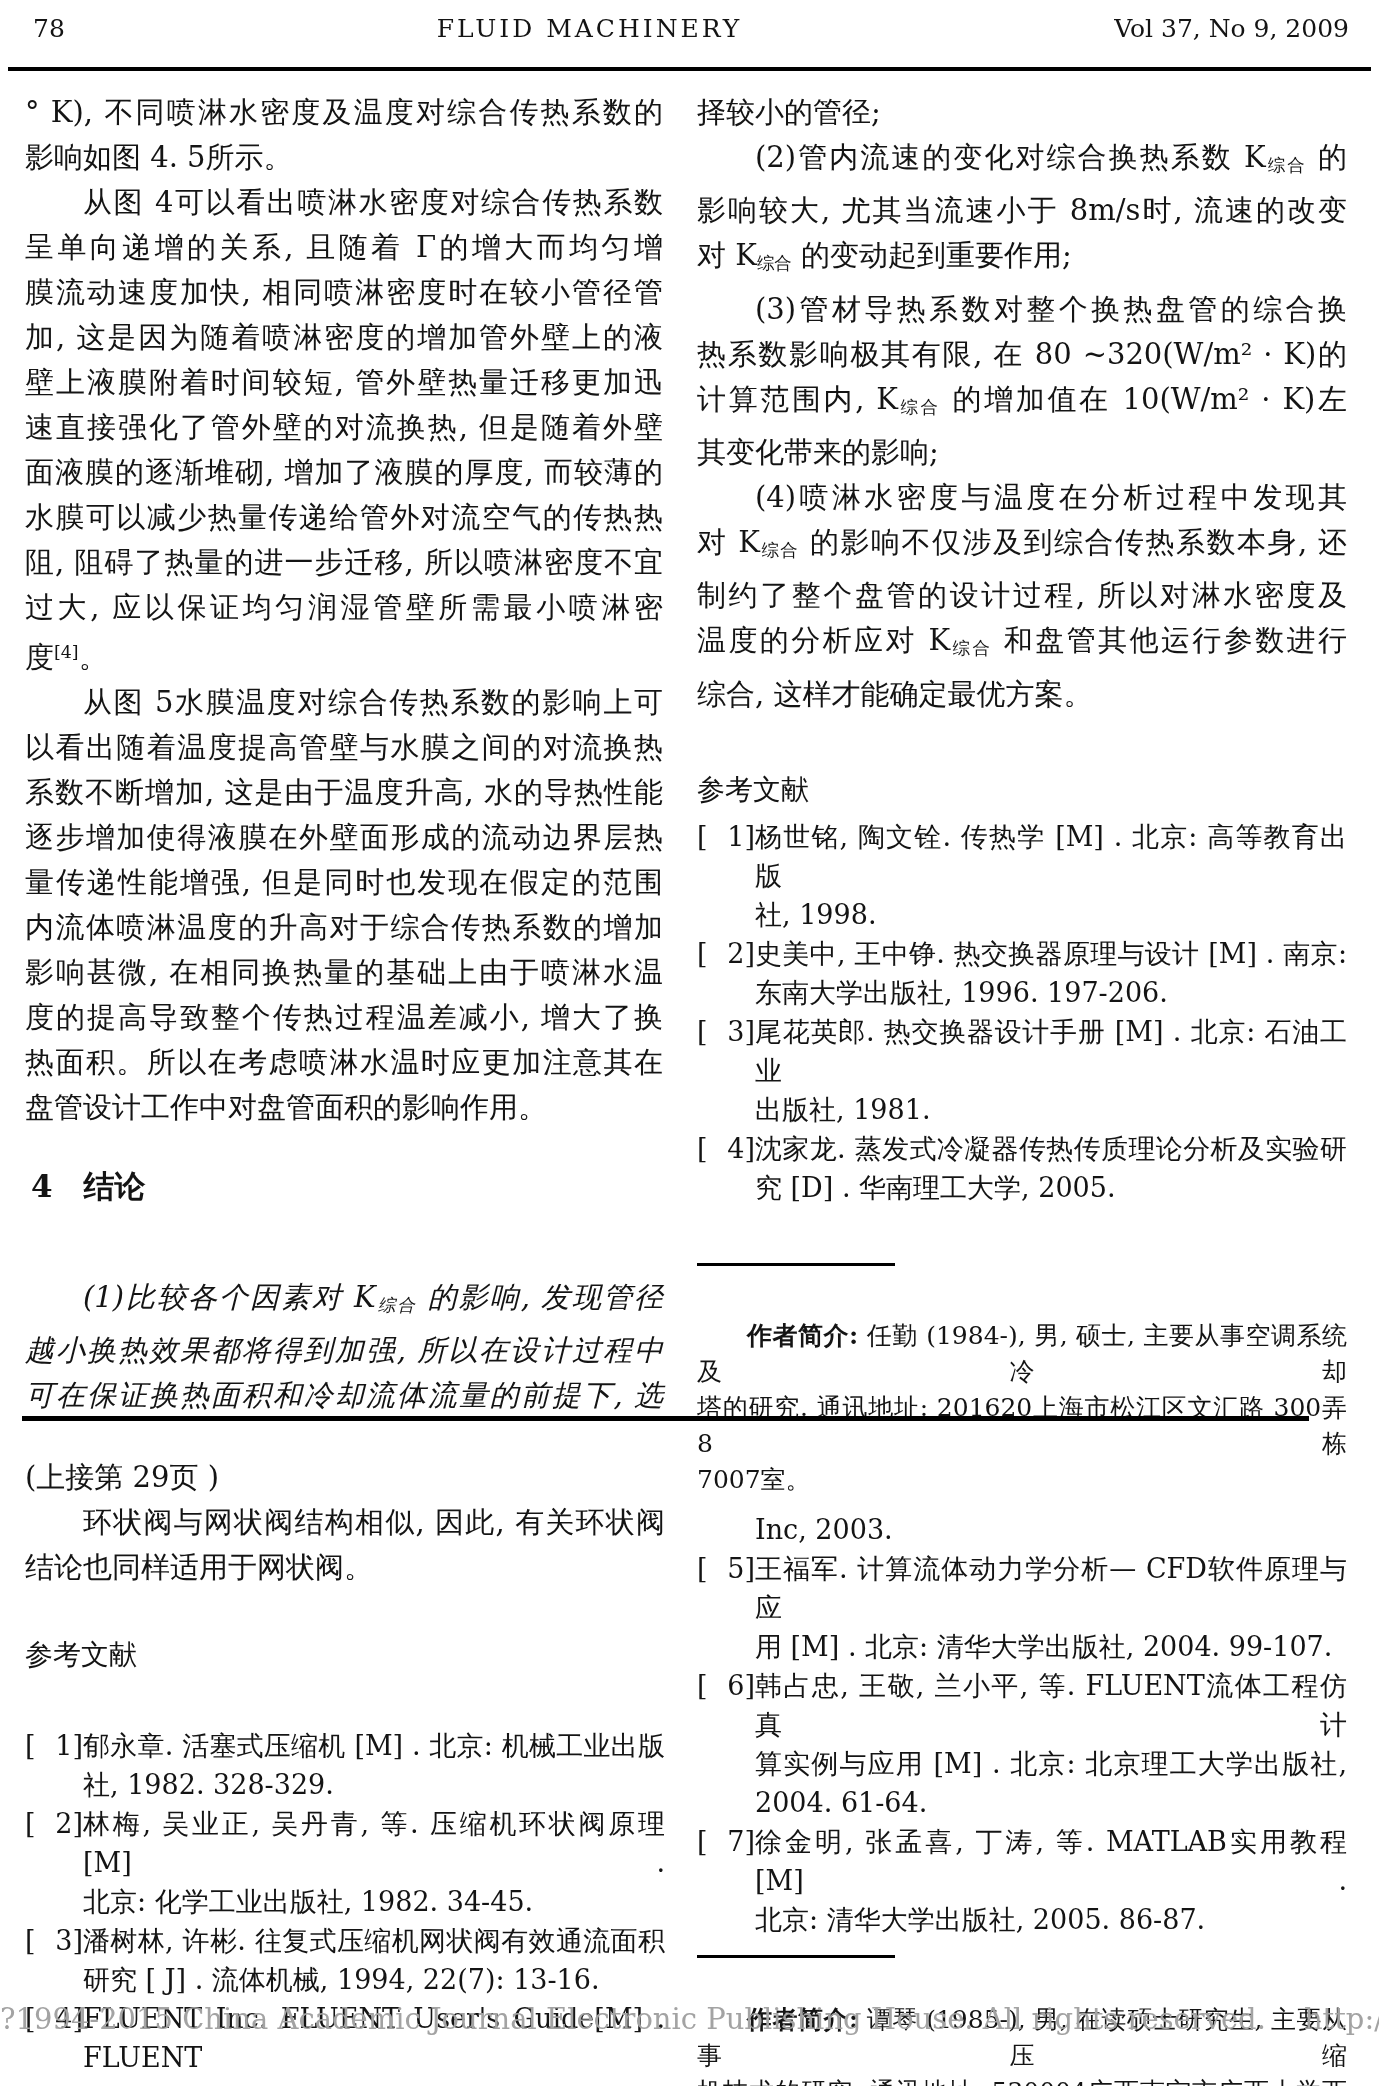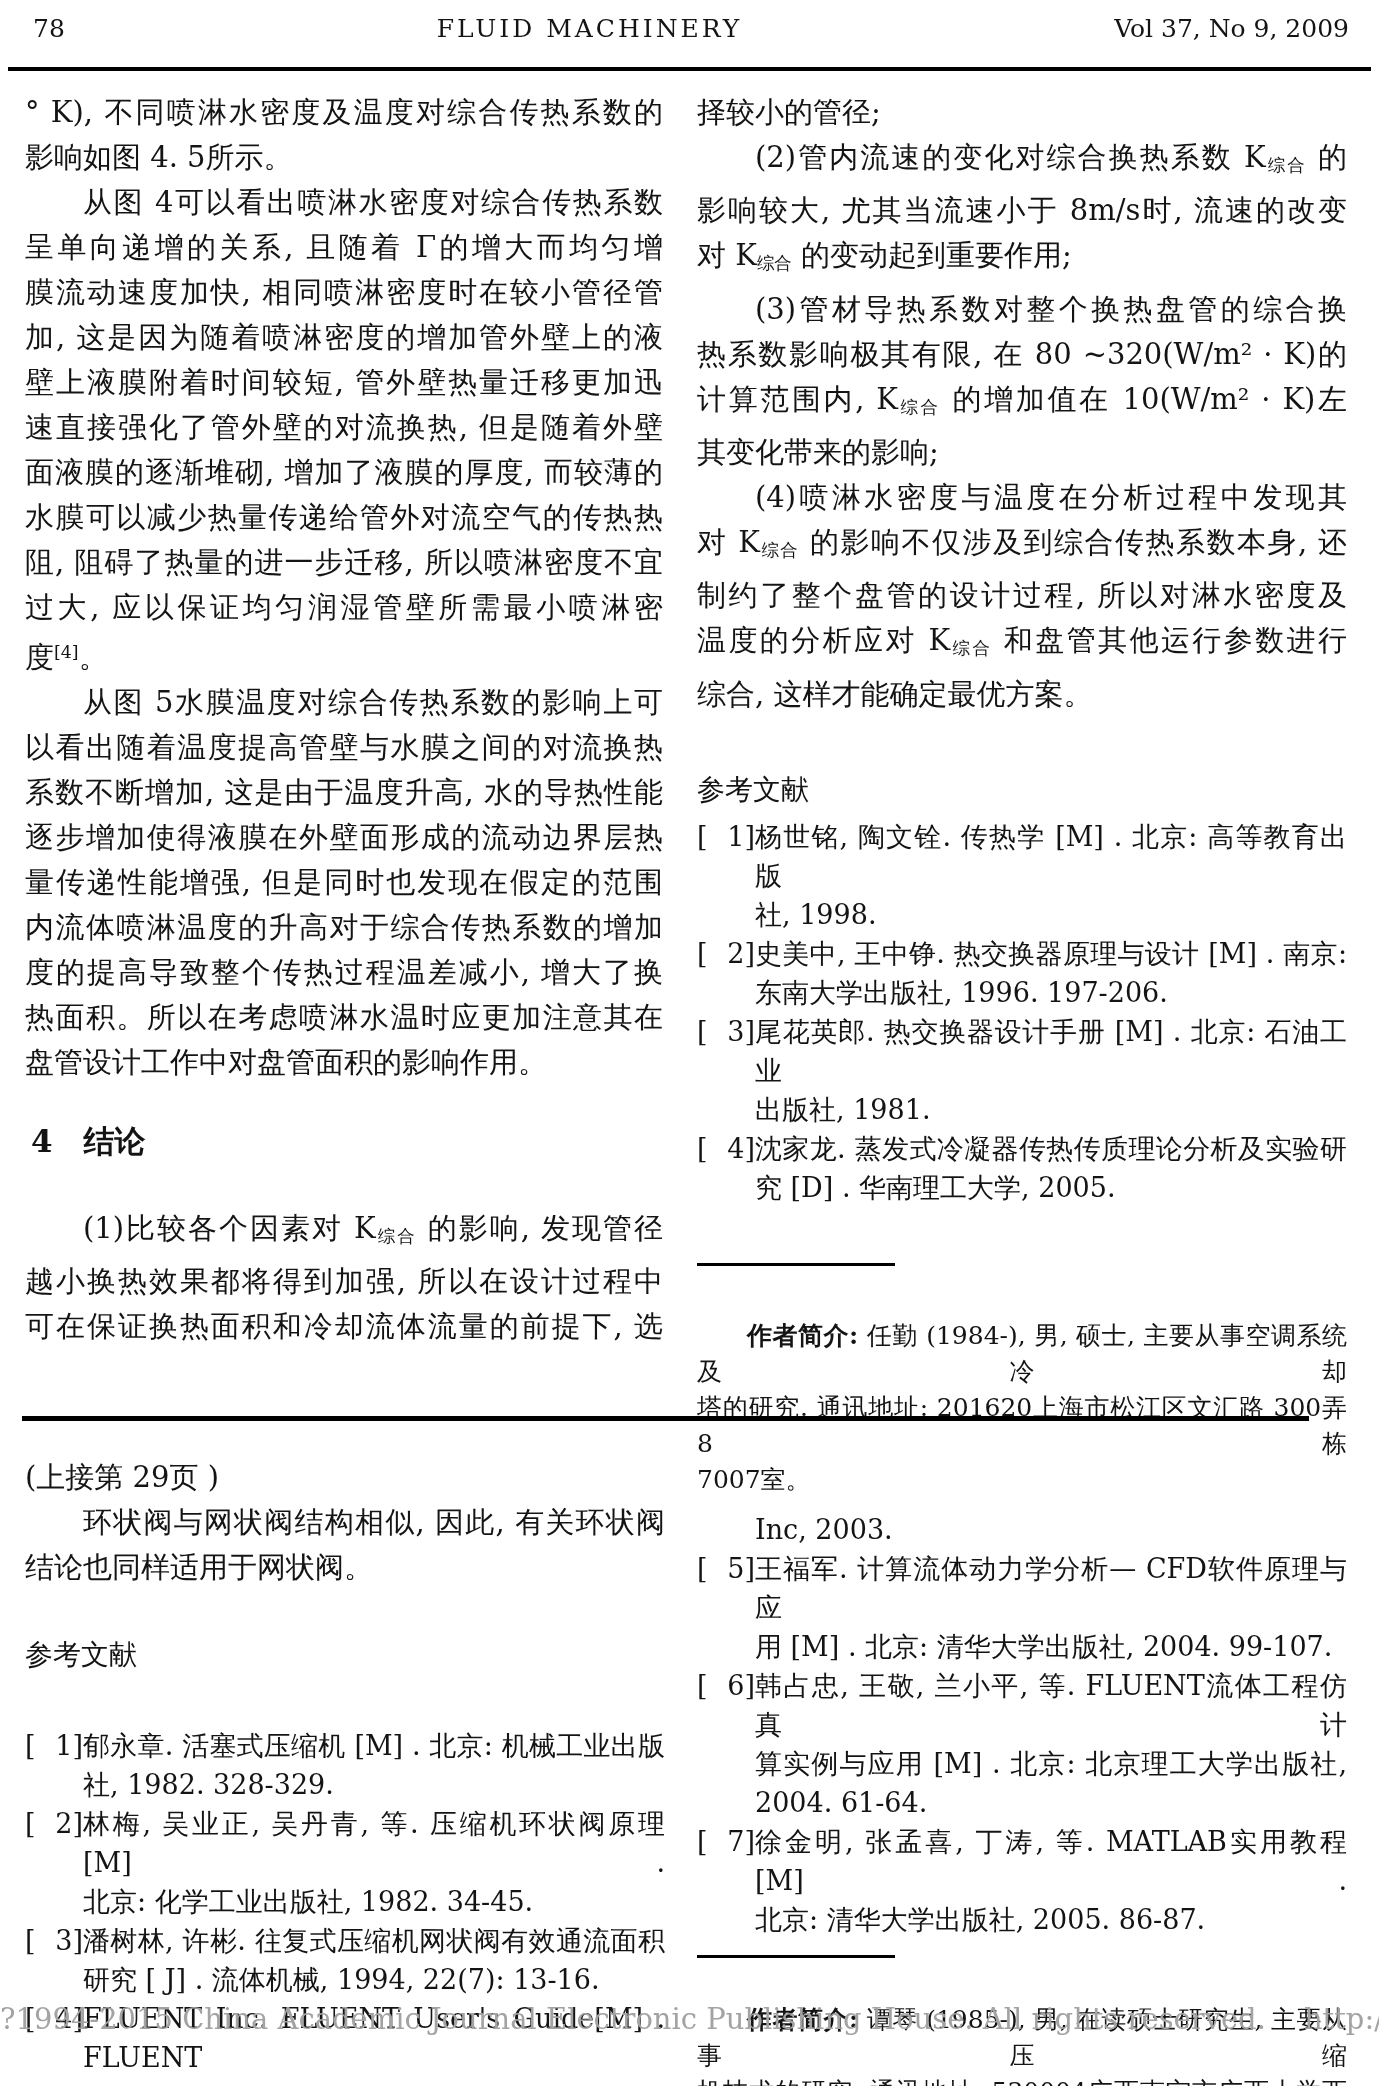--- a/index.html
+++ b/index.html
@@ -19,21 +19,21 @@
   .bottom-left{position:absolute;top:1440px;left:25px;width:640px;padding-top:15px;}
   .bottom-right{position:absolute;top:1440px;left:697px;width:650px;padding-top:64px;}
   
   .ln{text-align:justify;text-align-last:justify;}
   .ln.end{text-align-last:left;}
   .ln.ind{text-indent:2em;}
   .body-lines .ln{font-size:29px;line-height:45px;}
   .continued{font-size:29px;line-height:45px;}
   
   .sec-heading{font-size:31px;font-weight:bold;margin:34px 0 0 6px;line-height:45px;}
-  .concl{margin-top:42px;}
+  .concl{margin-top:66px;font-style:italic;}
   .ref-heading{font-size:28px;font-weight:normal;line-height:42px;margin:52px 0 0 0;}
   .bottom-left .ref-heading{margin-top:44px;}
   .ref-lines{margin-top:6px;}
   .bottom-left .ref-lines{margin-top:50px;}
   .ref-lines .ln{font-size:27px;line-height:39px;}
   .ln.ref{display:flex;}
   .refnum{flex:0 0 58px;}
   .reftext{flex:1;text-align:justify;text-align-last:justify;}
   .ref.end .reftext{text-align-last:left;}
   
@@ -77,20 +77,21 @@
         <div class="ln">水膜可以减少热量传递给管外对流空气的传热热</div>
         <div class="ln">阻, 阻碍了热量的进一步迁移, 所以喷淋密度不宜</div>
         <div class="ln">过大, 应以保证均匀润湿管壁所需最小喷淋密</div>
         <div class="ln end">度<sup>[4]</sup>。</div>
         <div class="ln ind">从图 5水膜温度对综合传热系数的影响上可</div>
         <div class="ln">以看出随着温度提高管壁与水膜之间的对流换热</div>
         <div class="ln">系数不断增加, 这是由于温度升高, 水的导热性能</div>
         <div class="ln">逐步增加使得液膜在外壁面形成的流动边界层热</div>
         <div class="ln">量传递性能增强, 但是同时也发现在假定的范围</div>
         <div class="ln">内流体喷淋温度的升高对于综合传热系数的增加</div>
+        <div class="ln">影响甚微, 在相同换热量的基础上由于喷淋水温</div>
         <div class="ln">度的提高导致整个传热过程温差减小, 增大了换</div>
         <div class="ln">热面积。所以在考虑喷淋水温时应更加注意其在</div>
         <div class="ln end">盘管设计工作中对盘管面积的影响作用。</div>
       </div>
     <h2 class="sec-heading">4　结论</h2>
     <div class="body-lines concl">
         <div class="ln ind">(1)比较各个因素对 K<sub>综合</sub> 的影响, 发现管径</div>
         <div class="ln">越小换热效果都将得到加强, 所以在设计过程中</div>
         <div class="ln">可在保证换热面积和冷却流体流量的前提下, 选</div>
       </div>

